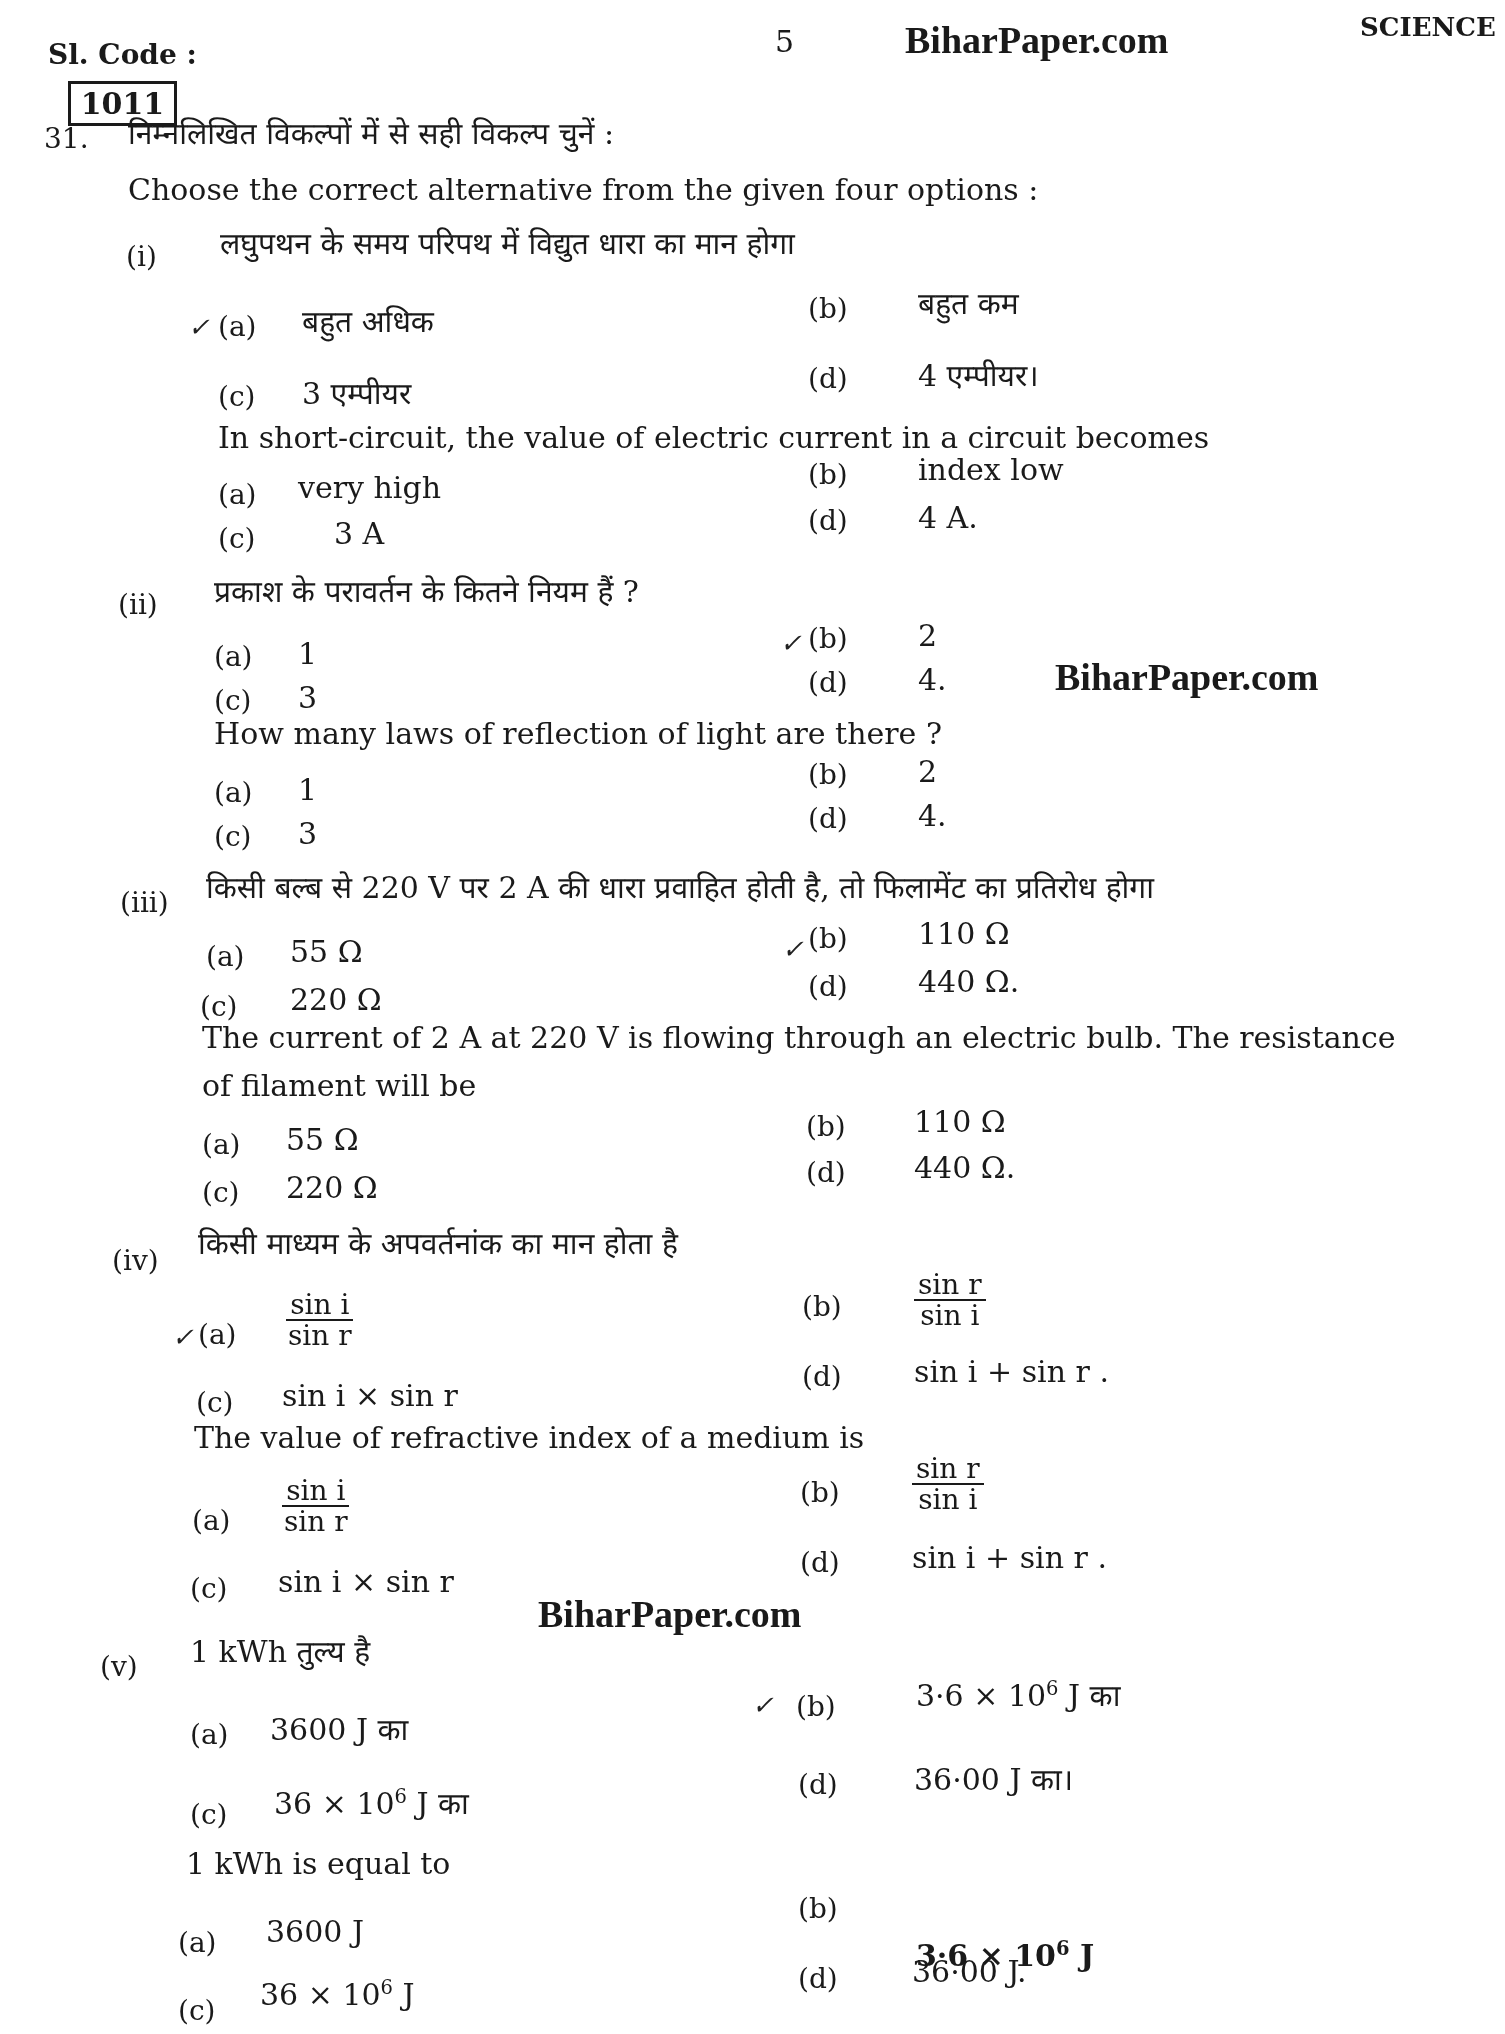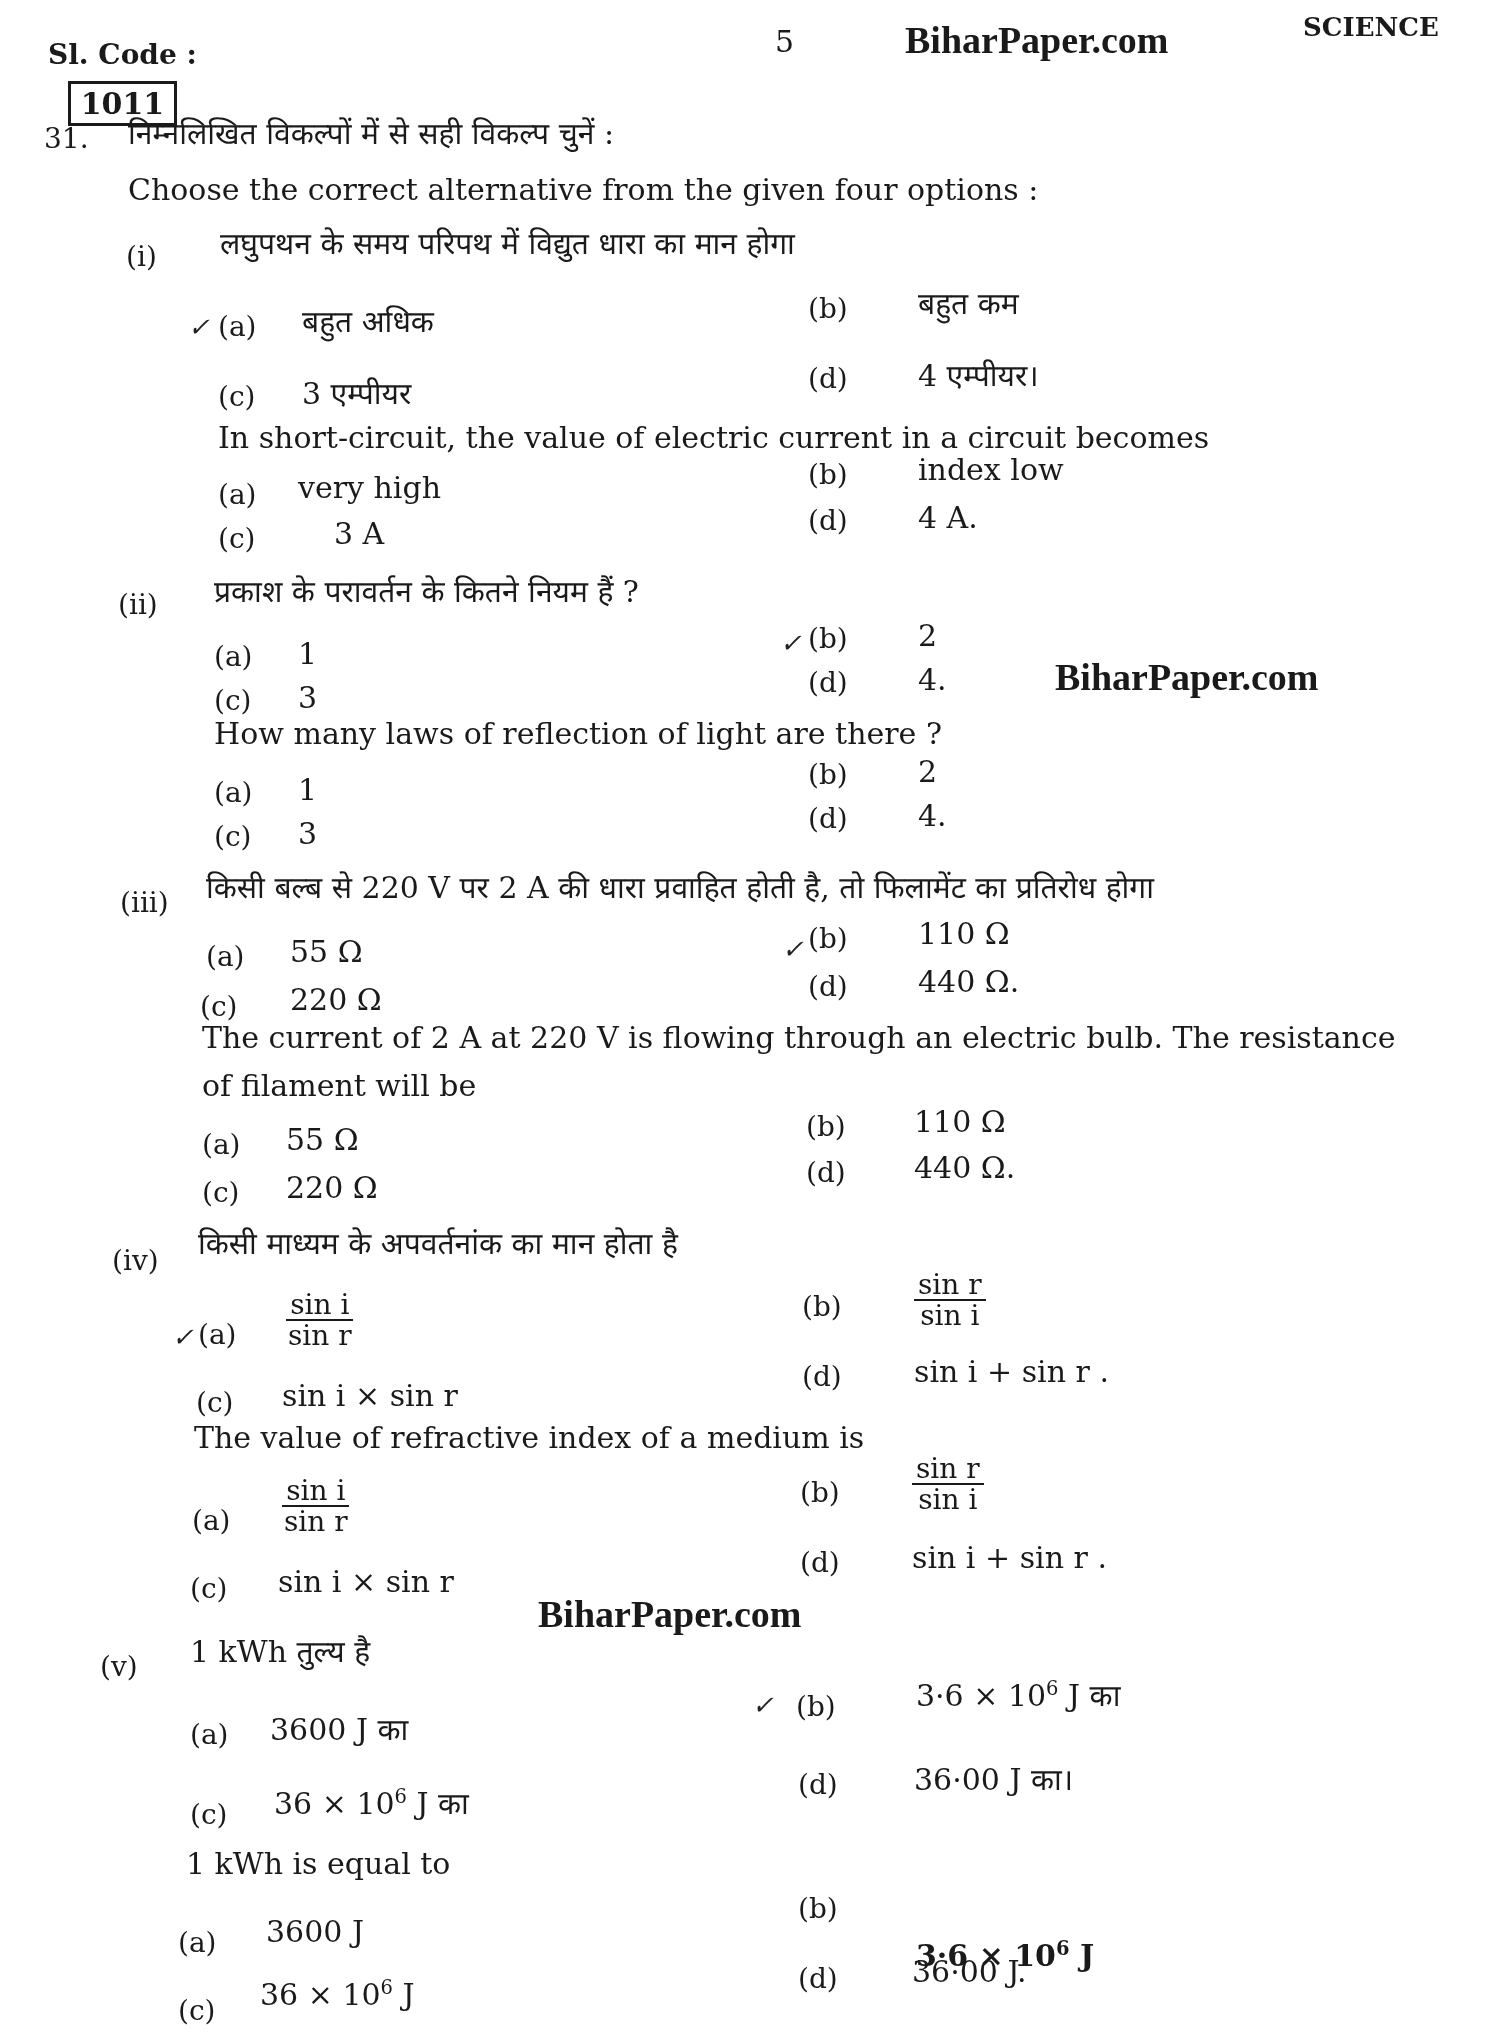--- a/index.html
+++ b/index.html
@@ -10,21 +10,21 @@
     color: #1a1a1a;
     font-family: "DejaVu Serif", serif;
     position: relative;
     overflow: hidden;
   }
   .abs { position: absolute; white-space: nowrap; }
   .hdr-code { left: 48px; top: 38px; font-size: 28px; font-weight: bold; display: flex; align-items: center; gap: 10px; flex-direction: column; }
   .code-box { border: 3px solid #1a1a1a; padding: 2px 10px; font-size: 30px; font-weight: bold; }
   .hdr-page { left: 775px; top: 24px; font-size: 30px; }
   .hdr-site { left: 905px; top: 18px; font-size: 38px; font-weight: bold; font-family: "Liberation Serif", serif; }
-  .hdr-subject { left: 1303px; top: 12px; font-size: 26px; font-weight: bold; }
+  .hdr-subject { left: 1360px; top: 12px; font-size: 26px; font-weight: bold; }
   .watermark { font-size: 38px; font-weight: bold; font-family: "Liberation Serif", serif; }
   .qnum { font-size: 28px; }
   .stem { font-size: 30px; }
   .opt-l { font-size: 28px; }
   .opt-v { font-size: 30px; }
   .mark { font-size: 26px; color: #222; font-style: italic; }
   .frac { display: inline-flex; flex-direction: column; align-items: center; font-size: 28px; line-height: 1.05; }
   .frac .num { border-bottom: 2px solid #1a1a1a; padding: 0 4px; }
   .frac .den { padding: 0 4px; }
   sup { font-size: 0.65em; }

